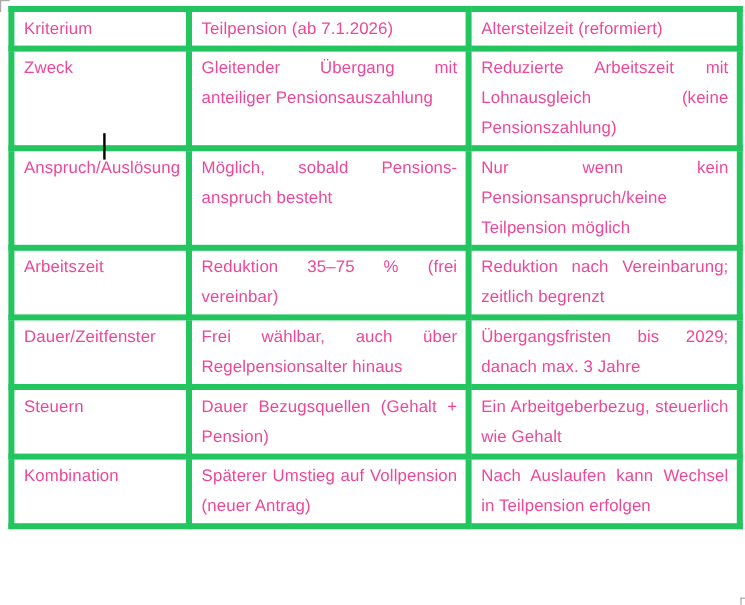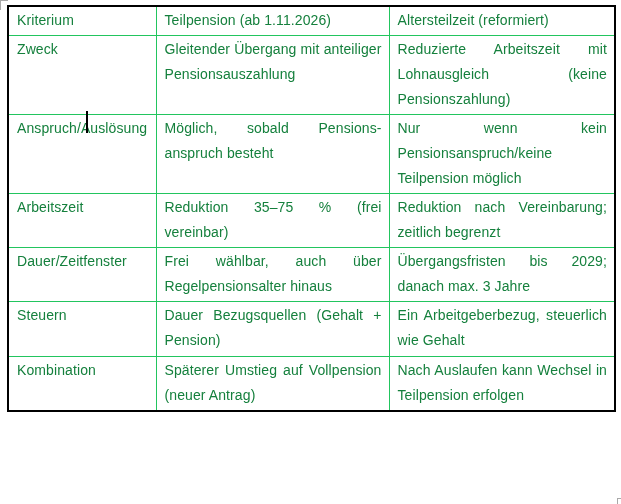--- a/index.html
+++ b/index.html
@@ -22,26 +22,26 @@
     left: 7px;
     top: 5px;
   }
   table.cmp {
     border-collapse: collapse;
     table-layout: fixed;
     width: 607px;
     border: 2px solid #000000;
   }
   table.cmp td {
-    border: 1px solid #22c55e;
+    border: 5px solid #22c55e;
     vertical-align: top;
     padding: 1px 7px 2px 8px;
     font-size: 14px;
     line-height: 25px;
-    color: #15803d;
+    color: #ec4899;
     letter-spacing: 0.1px;
     overflow: hidden;
   }
   table.cmp tr:nth-child(1) { height: 28px; }
   table.cmp tr:nth-child(2) { height: 76px; }
   table.cmp tr:nth-child(3) { height: 72px; }
   table.cmp tr:nth-child(4) { height: 52px; }
   table.cmp tr:nth-child(5) { height: 52px; }
   table.cmp tr:nth-child(6) { height: 55px; }
   table.cmp tr:nth-child(7) { height: 48px; }
@@ -91,21 +91,21 @@
   <div class="table-wrap">
     <table class="cmp">
       <colgroup>
         <col class="col-label">
         <col class="col-tp">
         <col class="col-atz">
       </colgroup>
       <tbody>
         <tr>
           <td>Kriterium</td>
-          <td>Teilpension (ab 1.11.2026)</td>
+          <td>Teilpension (ab 7.1.2026)</td>
           <td>Altersteilzeit (reformiert)</td>
         </tr>
         <tr>
           <td>Zweck</td>
           <td class="cell-j">Gleitender Übergang mit anteiliger Pensionsauszahlung</td>
           <td class="cell-j">Reduzierte Arbeitszeit mit Lohnausgleich (keine Pensionszahlung)</td>
         </tr>
         <tr>
           <td>Anspruch/Auslösung</td>
           <td class="cell-j">Möglich, sobald Pensions­anspruch besteht</td>

